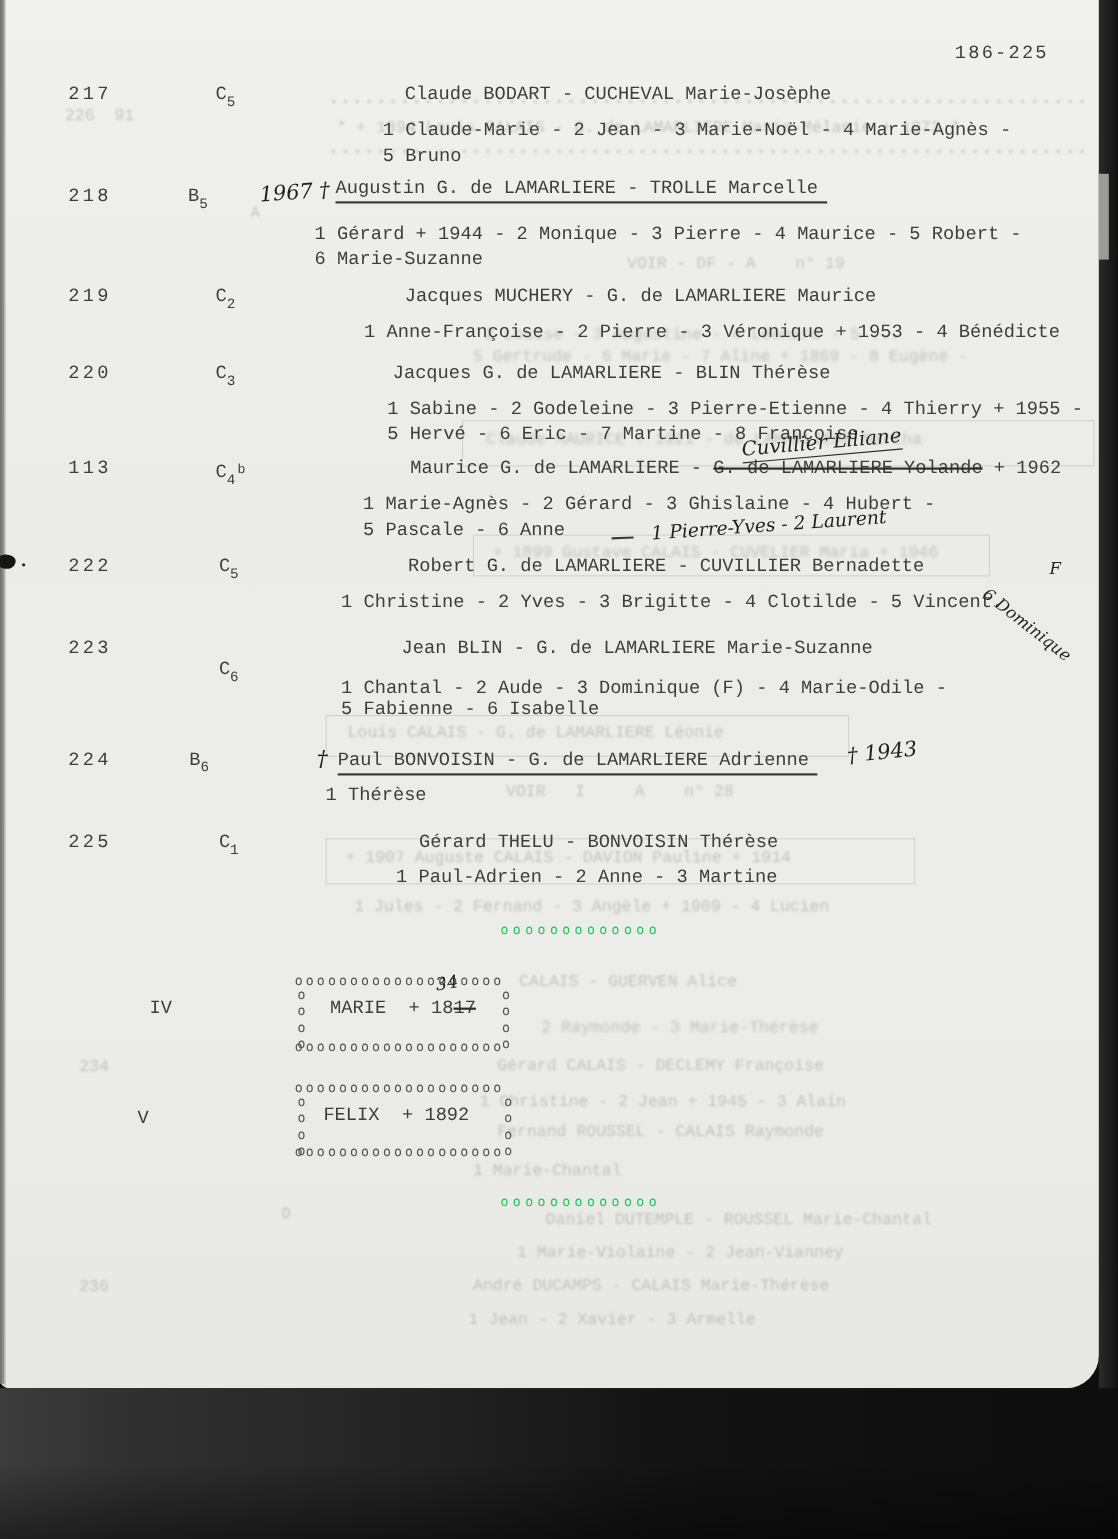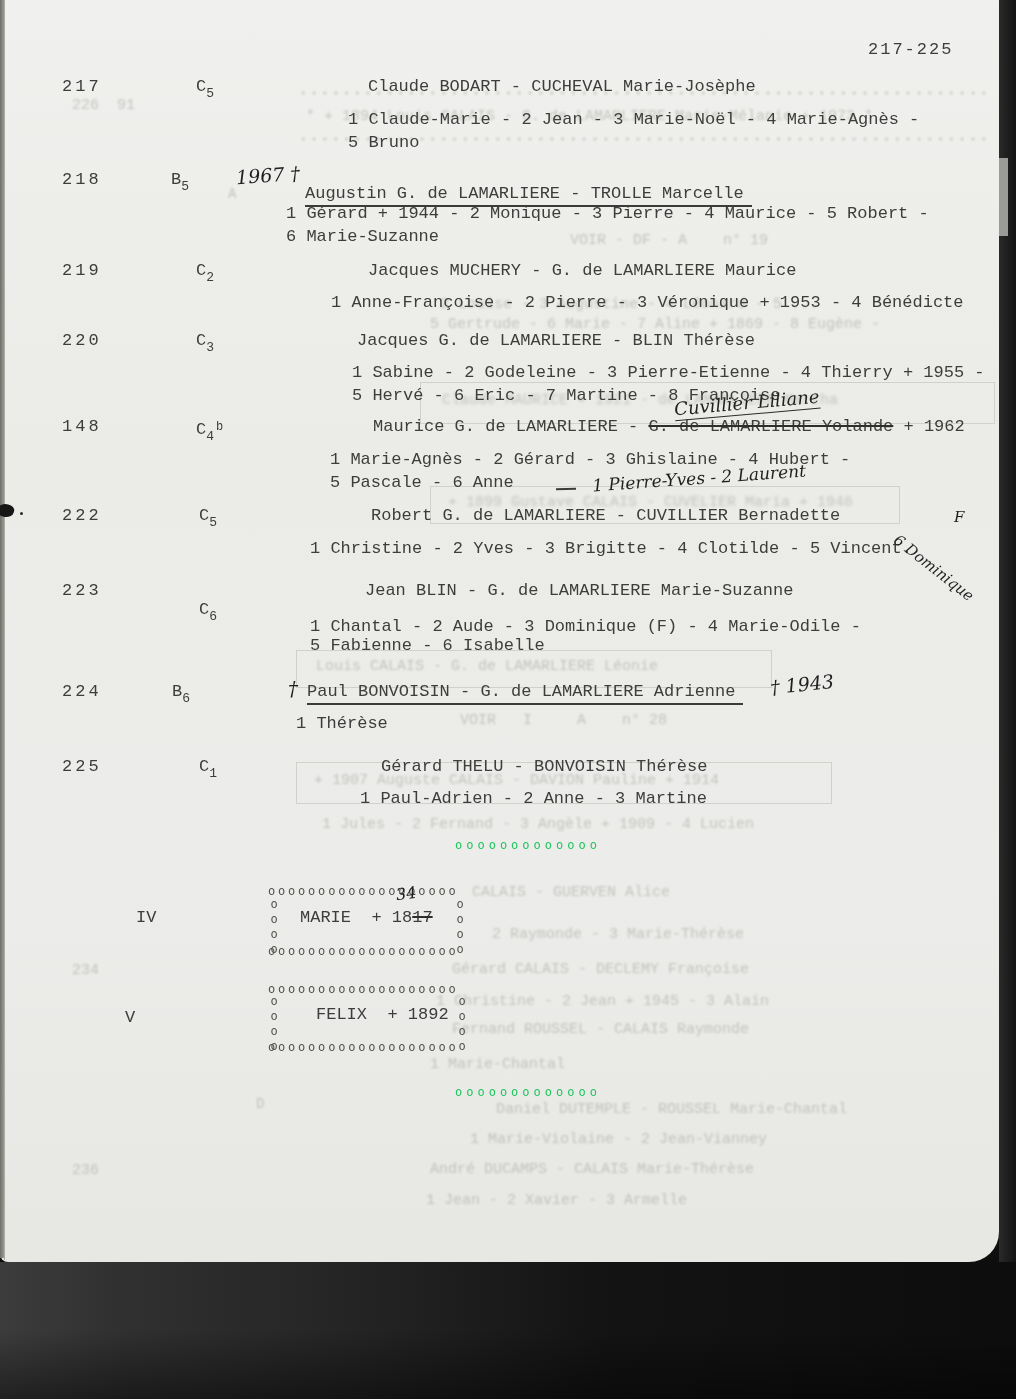--- a/index.html
+++ b/index.html
@@ -60,21 +60,21 @@
   <div class="right-band-patch"></div>
   <div class="bottom-dark"></div>
   <div class="bottom-shade"></div>
   <div class="ink-blot"></div>
   <div class="ink-dot"></div>
 
   <div>
     <span class="g" style="left:300px;top:90px;font-size:11px;letter-spacing:4.2px">****************************************************************</span>
     <span class="g" style="left:306px;top:108px">* + 1894 Louis CALAIS - G. de LAMARLIERE Marie-Mélanie + 1973 *</span>
     <span class="g" style="left:300px;top:136px;font-size:11px;letter-spacing:4.2px">****************************************************************</span>
-    <span class="g" style="left:72px;top:97px">226  91</span>
+    <span class="g" style="left:59px;top:97px">226  91</span>
     <span class="g" style="left:228px;top:186px;font-size:14px">A</span>
     <span class="g" style="left:570px;top:232px;filter:blur(1.2px)">VOIR - DF - A    n° 19</span>
     <span class="g" style="left:440px;top:296px;filter:blur(1.3px)">2 Louise - 3 Augustine - 4 Léonard - 5 ...</span>
     <span class="g" style="left:430px;top:316px;filter:blur(1.3px)">5 Gertrude - 6 Marie - 7 Aline + 1869 - 8 Eugène -</span>
     <div class="gbox" style="left:420px;top:382px;width:573px;height:40px"></div>
     <span class="g" style="left:442px;top:392px;filter:blur(1.4px)">Claude MAURICE + 1921 - de LAMARLIERE Martha</span>
     <div class="gbox" style="left:430px;top:486px;width:468px;height:36px"></div>
     <span class="g" style="left:448px;top:494px;filter:blur(1.4px)">+ 1899 Gustave CALAIS - CUVELIER Maria + 1946</span>
     <div class="gbox" style="left:296px;top:650px;width:474px;height:36px"></div>
     <span class="g" style="left:316px;top:658px;filter:blur(1.1px)">Louis CALAIS - G. de LAMARLIERE Léonie</span>
@@ -90,56 +90,56 @@
     <span class="g" style="left:430px;top:1056px;filter:blur(1.1px)">1 Marie-Chantal</span>
     <span class="g" style="left:496px;top:1101px;filter:blur(1.1px)">Daniel DUTEMPLE - ROUSSEL Marie-Chantal</span>
     <span class="g" style="left:470px;top:1131px;filter:blur(1.1px)">1 Marie-Violaine - 2 Jean-Vianney</span>
     <span class="g" style="left:430px;top:1161px;filter:blur(1.1px)">André DUCAMPS - CALAIS Marie-Thérèse</span>
     <span class="g" style="left:426px;top:1192px;filter:blur(1.2px)">1 Jean - 2 Xavier - 3 Armelle</span>
     <span class="g" style="left:72px;top:962px">234</span>
     <span class="g" style="left:72px;top:1162px">236</span>
     <span class="g" style="left:256px;top:1096px;font-size:14px">D</span>
   </div>
 
-  <span class="t" style="left:868px;top:40px;letter-spacing:2px">217-225</span>
+  <span class="t" style="left:868px;top:40px;letter-spacing:2px">186-225</span>
 
   <div>
     <span class="t num" style="left:62px;top:77px">217</span>
     <span class="t" style="left:196px;top:77px"><span>C</span><span class="sub">5</span></span>
     <span class="t" style="left:368px;top:77px">Claude BODART - CUCHEVAL Marie-Josèphe</span>
     <span class="t" style="left:348px;top:110px">1 Claude-Marie - 2 Jean - 3 Marie-Noël - 4 Marie-Agnès -</span>
     <span class="t" style="left:348px;top:133px">5 Bruno</span>
   </div>
 
   <div>
     <span class="t num" style="left:62px;top:170px">218</span>
     <span class="t" style="left:171px;top:170px"><span>B</span><span class="sub">5</span></span>
     <span class="hand" style="left:236px;top:164px;font-size:19px;transform:rotate(-4deg)">1967 †</span>
-    <span class="t" style="left:305px;top:184px"><span class="ul">Augustin G. de LAMARLIERE - TROLLE Marcelle</span></span>
+    <span class="t" style="left:305px;top:162px"><span class="ul">Augustin G. de LAMARLIERE - TROLLE Marcelle</span></span>
     <span class="t" style="left:286px;top:204px">1 Gérard + 1944 - 2 Monique - 3 Pierre - 4 Maurice - 5 Robert -</span>
     <span class="t" style="left:286px;top:227px">6 Marie-Suzanne</span>
   </div>
 
   <div>
     <span class="t num" style="left:62px;top:261px">219</span>
     <span class="t" style="left:196px;top:261px"><span>C</span><span class="sub">2</span></span>
     <span class="t" style="left:368px;top:261px">Jacques MUCHERY - G. de LAMARLIERE Maurice</span>
     <span class="t" style="left:331px;top:293px">1 Anne-Françoise - 2 Pierre - 3 Véronique + 1953 - 4 Bénédicte</span>
   </div>
 
   <div>
     <span class="t num" style="left:62px;top:331px">220</span>
     <span class="t" style="left:196px;top:331px"><span>C</span><span class="sub">3</span></span>
     <span class="t" style="left:357px;top:331px">Jacques G. de LAMARLIERE - BLIN Thérèse</span>
     <span class="t" style="left:352px;top:363px">1 Sabine - 2 Godeleine - 3 Pierre-Etienne - 4 Thierry + 1955 -</span>
     <span class="t" style="left:352px;top:386px">5 Hervé - 6 Eric - 7 Martine - 8 Françoise</span>
   </div>
 
   <div>
-    <span class="t num" style="left:62px;top:417px">148</span>
+    <span class="t num" style="left:62px;top:417px">113</span>
     <span class="t" style="left:196px;top:417px"><span>C</span><span class="sub">4</span><span class="sup">b</span></span>
     <span class="hand hand-ul" style="left:674px;top:392px;font-size:18px;transform:rotate(-5deg)">Cuvillier Liliane</span>
     <span class="t" style="left:373px;top:417px"><span>Maurice G. de LAMARLIERE - </span><span class="strike">G. de LAMARLIERE Yolande</span><span> + 1962</span></span>
     <span class="t" style="left:330px;top:450px">1 Marie-Agnès - 2 Gérard - 3 Ghislaine - 4 Hubert -</span>
     <span class="t" style="left:330px;top:473px">5 Pascale - 6 Anne</span>
     <div class="hline" style="left:556px;top:488px;width:20px;height:2px;transform:rotate(-2deg)"></div>
     <span class="hand" style="left:592px;top:468px;font-size:17px;transform:rotate(-4deg)">1 Pierre-Yves - 2 Laurent</span>
   </div>
 
   <div>
@@ -189,19 +189,19 @@
     <span class="hand" style="left:396px;top:884px;font-size:16px;transform:rotate(-8deg)">34</span>
   </div>
 
   <div>
     <span class="t" style="left:125px;top:1008px">V</span>
     <div class="dotbox" style="left:268px;top:982px;width:200px;height:72px">
       <span class="dotrow" style="left:0;top:0">ooooooooooooooooooo</span>
       <span class="dotrow" style="left:0;top:58px">ooooooooooooooooooo</span>
       <span class="dotcol" style="left:0;top:12px">oooo</span>
       <span class="dotcol" style="left:188px;top:12px">oooo</span>
-      <span class="t" style="left:48px;top:23px"><span>FELIX</span><span>&nbsp;&nbsp;</span><span>+ 1892</span></span>
+      <span class="t" style="left:26px;top:23px"><span>FELIX</span><span>&nbsp;&nbsp;</span><span>+ 1892</span></span>
     </div>
   </div>
 
   <span class="dots" style="left:455px;top:1085px">ooooooooooooo</span>
 
 </div>
 
 </body></html>

